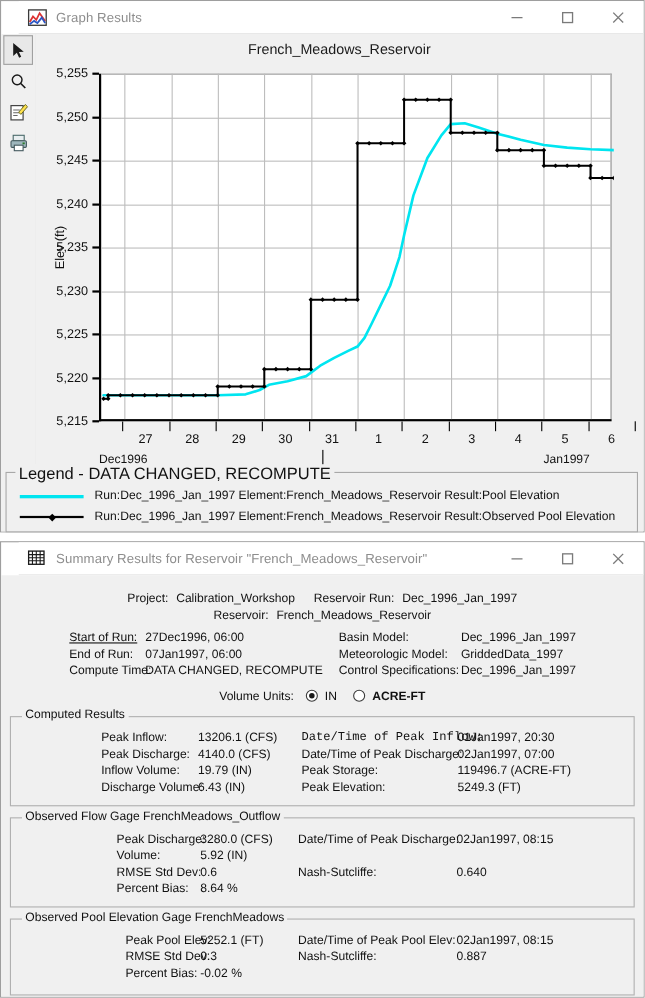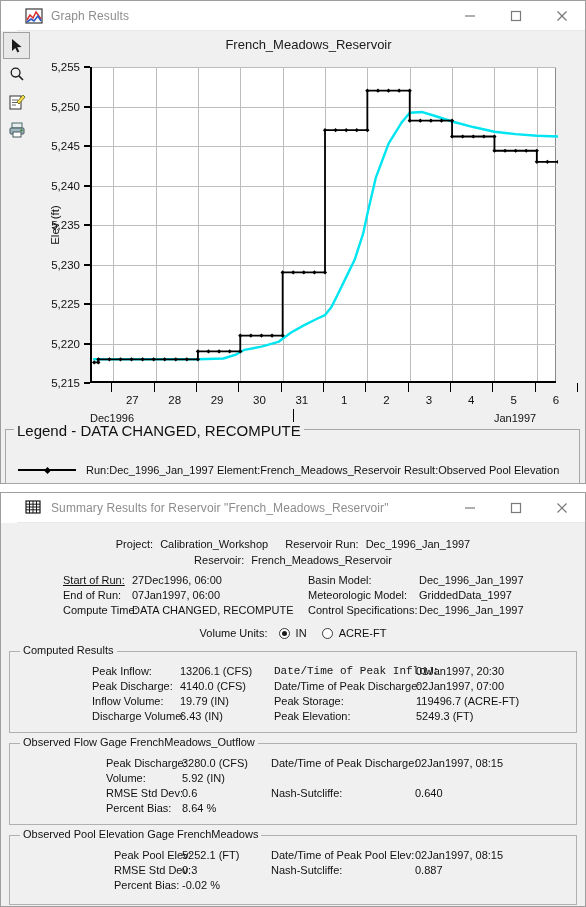--- a/index.html
+++ b/index.html
@@ -269,20 +269,26 @@
             <path d="M 442.7181818181818 94.80000000000001 L 444.8181818181818 92.70000000000002 L 446.91818181818184 94.80000000000001 L 444.8181818181818 96.9 Z" fill="#000"></path>
             <path d="M 453.3090909090909 94.80000000000001 L 455.40909090909093 92.70000000000002 L 457.50909090909096 94.80000000000001 L 455.40909090909093 96.9 Z" fill="#000"></path>
             <path d="M 463.9 94.80000000000001 L 466 92.70000000000002 L 468.1 94.80000000000001 L 466 96.9 Z" fill="#000"></path>
           </svg>
       </div>
     </div>
 
     <div class="legend">
       <div class="legend-title">Legend - DATA CHANGED, RECOMPUTE</div>
 
+      <div class="legend-row" style="top:14px;">
+        <span class="lg-swatch">
+          <span class="ln" style="background:#00e5f0;"></span>
+        </span>
+        <span class="lg-text">Run:Dec_1996_Jan_1997 Element:French_Meadows_Reservoir Result:Pool Elevation</span>
+      </div>
 
       <div class="legend-row" style="top:33px;">
         <span class="lg-swatch">
           <span class="ln" style="background:#000;height:2px;top:6px;"></span>
           <span class="mk"></span>
         </span>
         <span class="lg-text">Run:Dec_1996_Jan_1997 Element:French_Meadows_Reservoir Result:Observed Pool Elevation</span>
       </div>
     </div>
 
@@ -353,21 +359,21 @@
     </div>
 
     <div class="vu-row" style="position:absolute;left:0;right:0;top:104px;">
       <span>Volume Units:</span>
       <span style="margin-left:8px;">
         <span class="radio on"></span>
         <span style="margin-left:3px;">IN</span>
       </span>
       <span style="margin-left:12px;">
         <span class="radio"></span>
-        <span style="margin-left:3px;">ACRE-FT</span>
+        <span style="margin-left:3px;font-weight:bold;">ACRE-FT</span>
       </span>
     </div>
 
     <div class="group" style="left:8px;top:128px;right:8px;height:82px;">
       <div class="group-title">Computed Results</div>
       <div id="computed-rows" style="position:absolute;left:0;top:12px;right:0;">
           <div class="kv" style="left: 82px; top: 0px;">Peak Inflow:</div>
           <div class="kv" style="left: 170px; top: 0px;">13206.1 (CFS)</div>
           <div class="kv" style="left: 264px; top: 0px; font-family: Liberation Mono, monospace;">Date/Time of Peak Inflow:</div>
           <div class="kv" style="left: 406px; top: 0px;">01Jan1997, 20:30</div>

